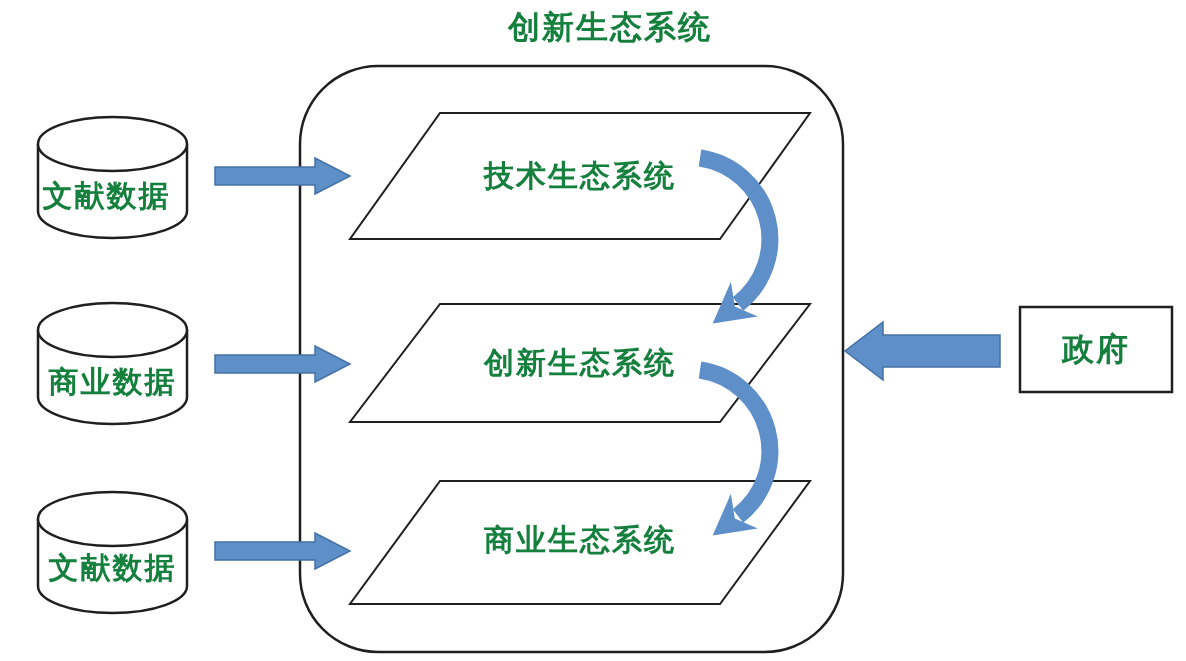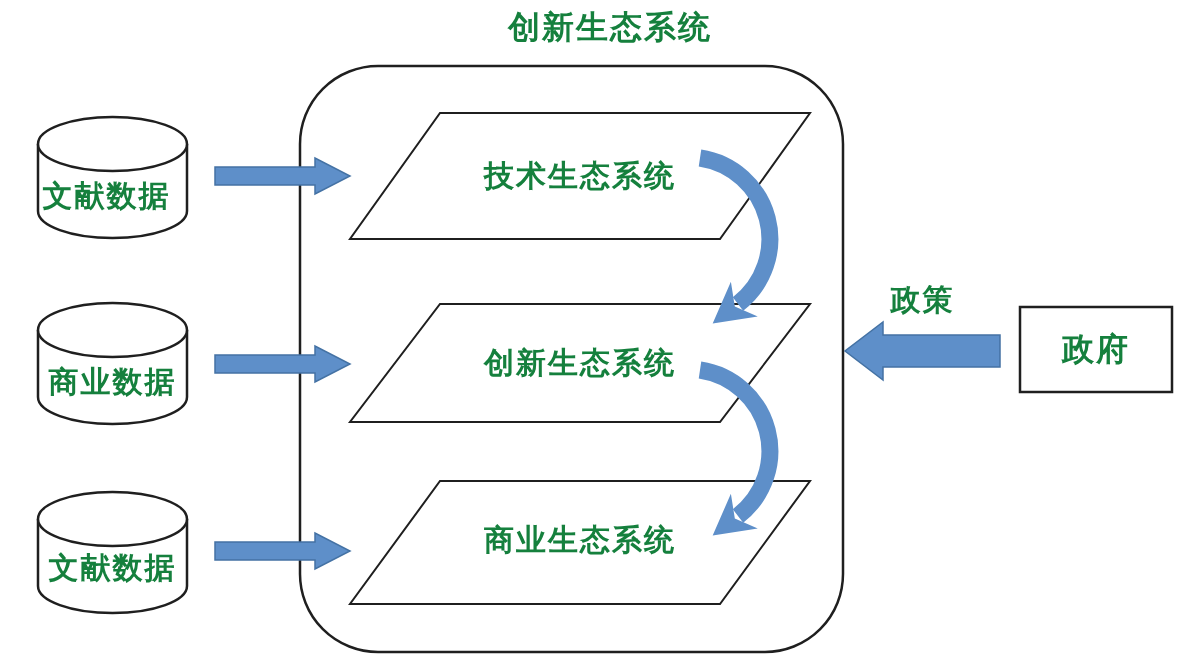--- a/index.html
+++ b/index.html
@@ -75,16 +75,15 @@
   <div class="label lbl-title" style="left:380px;top:8px;width:460px;height:40px;">创新生态系统</div>
 
   <div class="label lbl-shape" style="left:32px;top:176px;width:149px;height:40px;">文献数据</div>
   <div class="label lbl-shape" style="left:38px;top:362px;width:149px;height:40px;">商业数据</div>
   <div class="label lbl-shape" style="left:38px;top:548px;width:149px;height:40px;">文献数据</div>
 
   <div class="label lbl-shape" style="left:400px;top:156px;width:360px;height:40px;">技术生态系统</div>
   <div class="label lbl-shape" style="left:400px;top:343px;width:360px;height:40px;">创新生态系统</div>
   <div class="label lbl-shape" style="left:400px;top:520px;width:360px;height:40px;">商业生态系统</div>
 
-  <div class="label lbl-shape" style="left:860px;top:282px;width:125px;height:36px;">政策</div>
   <div class="label lbl-title" style="left:1020px;top:330px;width:152px;height:40px;">政府</div>
 
 </div>
 
 </body></html>

